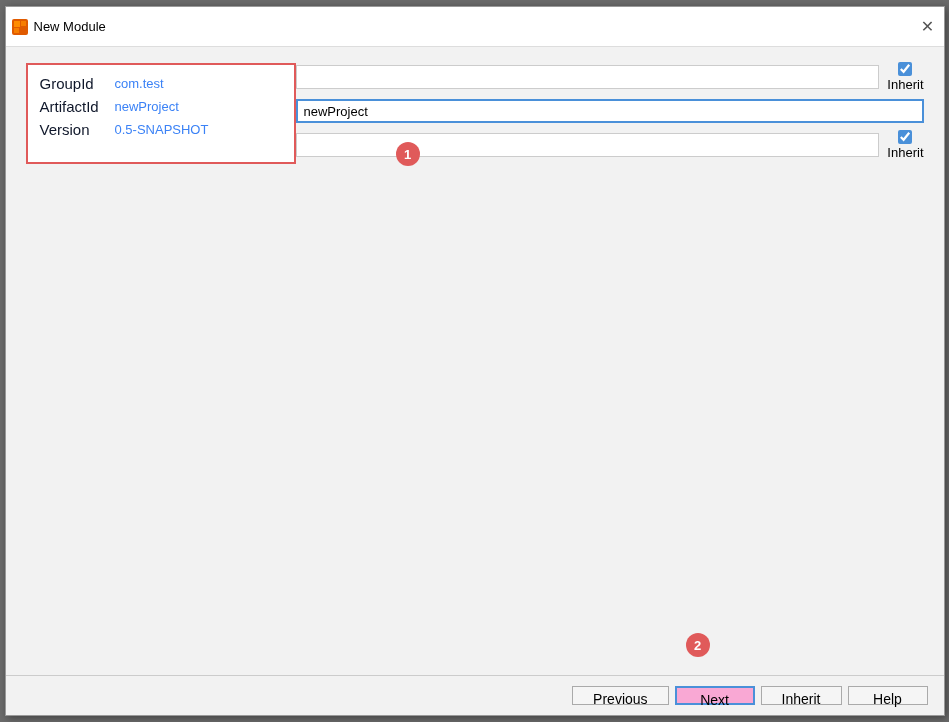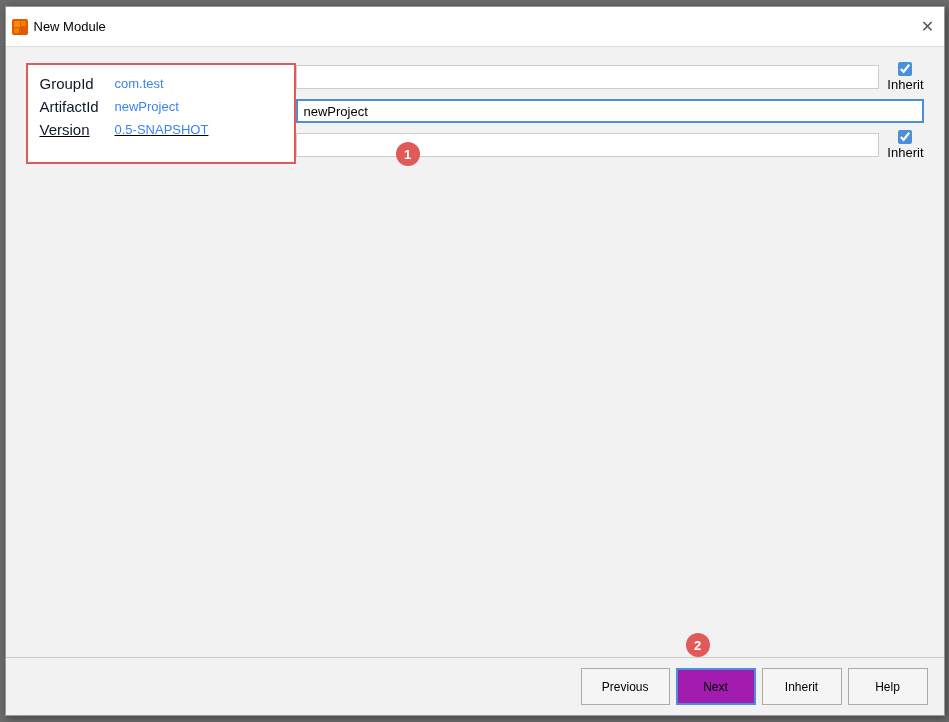--- a/index.html
+++ b/index.html
@@ -95,21 +95,20 @@
     }
 
     .form-row {
       display: flex;
       align-items: center;
       margin-bottom: 6px;
     }
 
     .form-row:last-child {
       margin-bottom: 14px;
-      text-decoration: underline;
     }
 
     .form-label {
       width: 75px;
       font-size: 15px;
       color: #0f172a;
       flex-shrink: 0;
     }
 
     .form-value {
@@ -207,31 +206,31 @@
       border-top: 1px solid #ccc;
       padding: 10px 16px;
       display: flex;
       justify-content: flex-end;
       gap: 6px;
       background: #f2f2f2;
     }
 
     .footer-btn {
       padding: 4px 20px;
-      font-size: 12px;
+      font-size: 14px;
       border: 1px solid #aaa;
       background: #f5f5f5;
       cursor: pointer;
-      height: 37px;
+      height: 19px;
       min-width: 80px;
     }
 
     .footer-btn.primary {
       border: 2px solid #4a90d9;
-      background: #a21caf;
+      background: #f9a8d4;
     }
   </style>
 </head>
 <body>
 
 <div class="dialog">
 
   <div class="title-bar">
     <div class="title-bar-left">
       <div class="title-icon">

